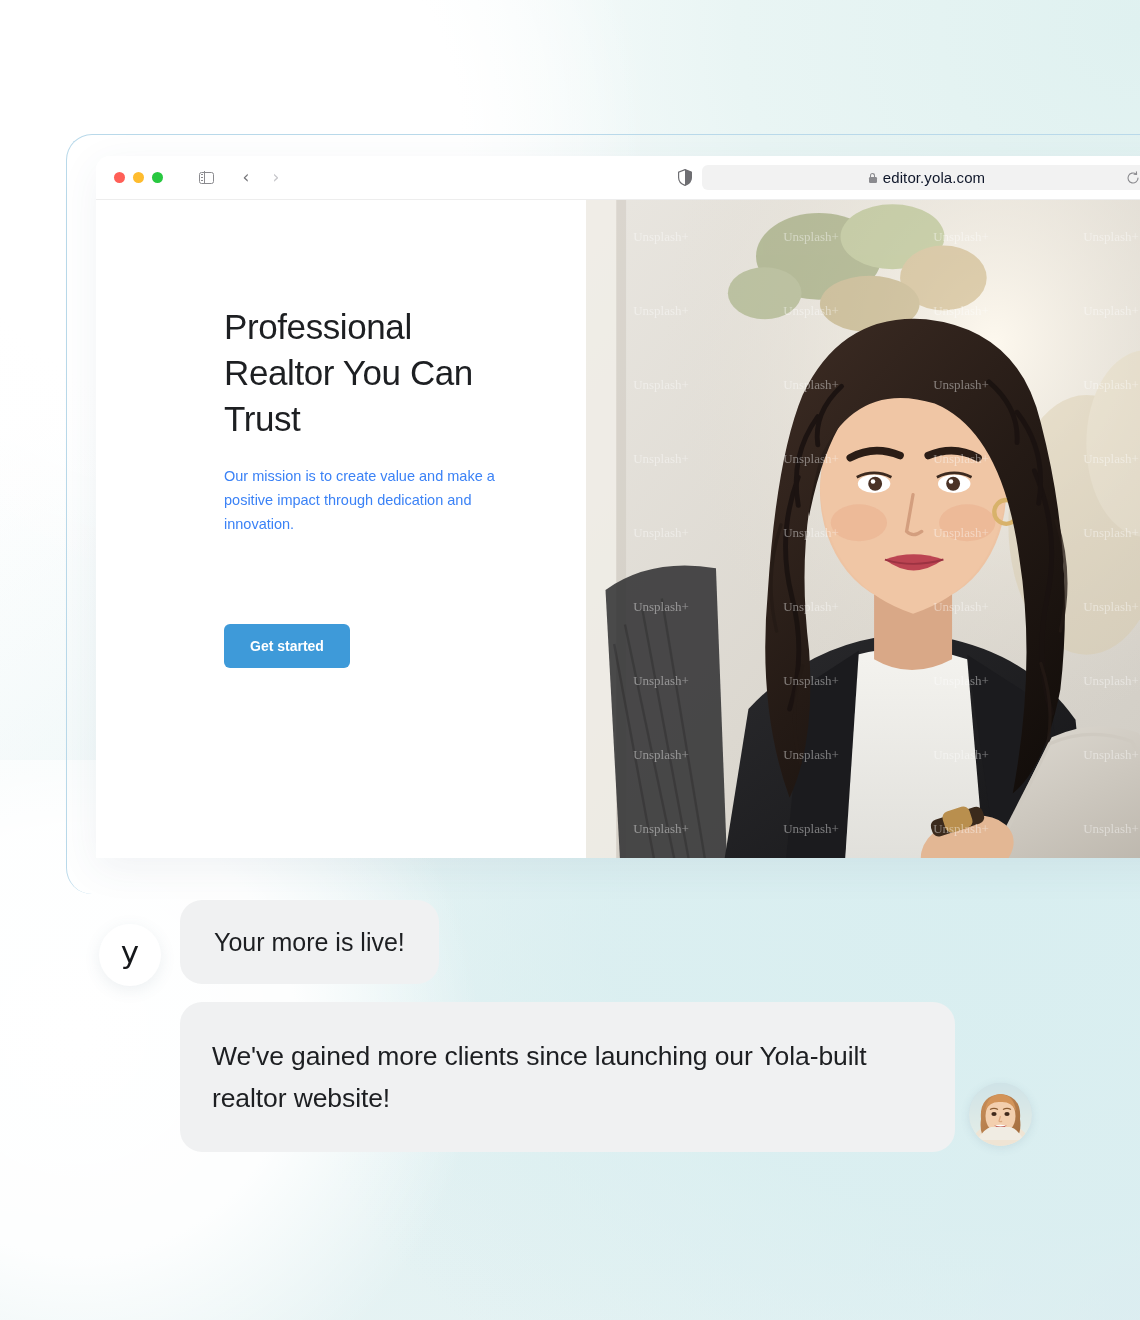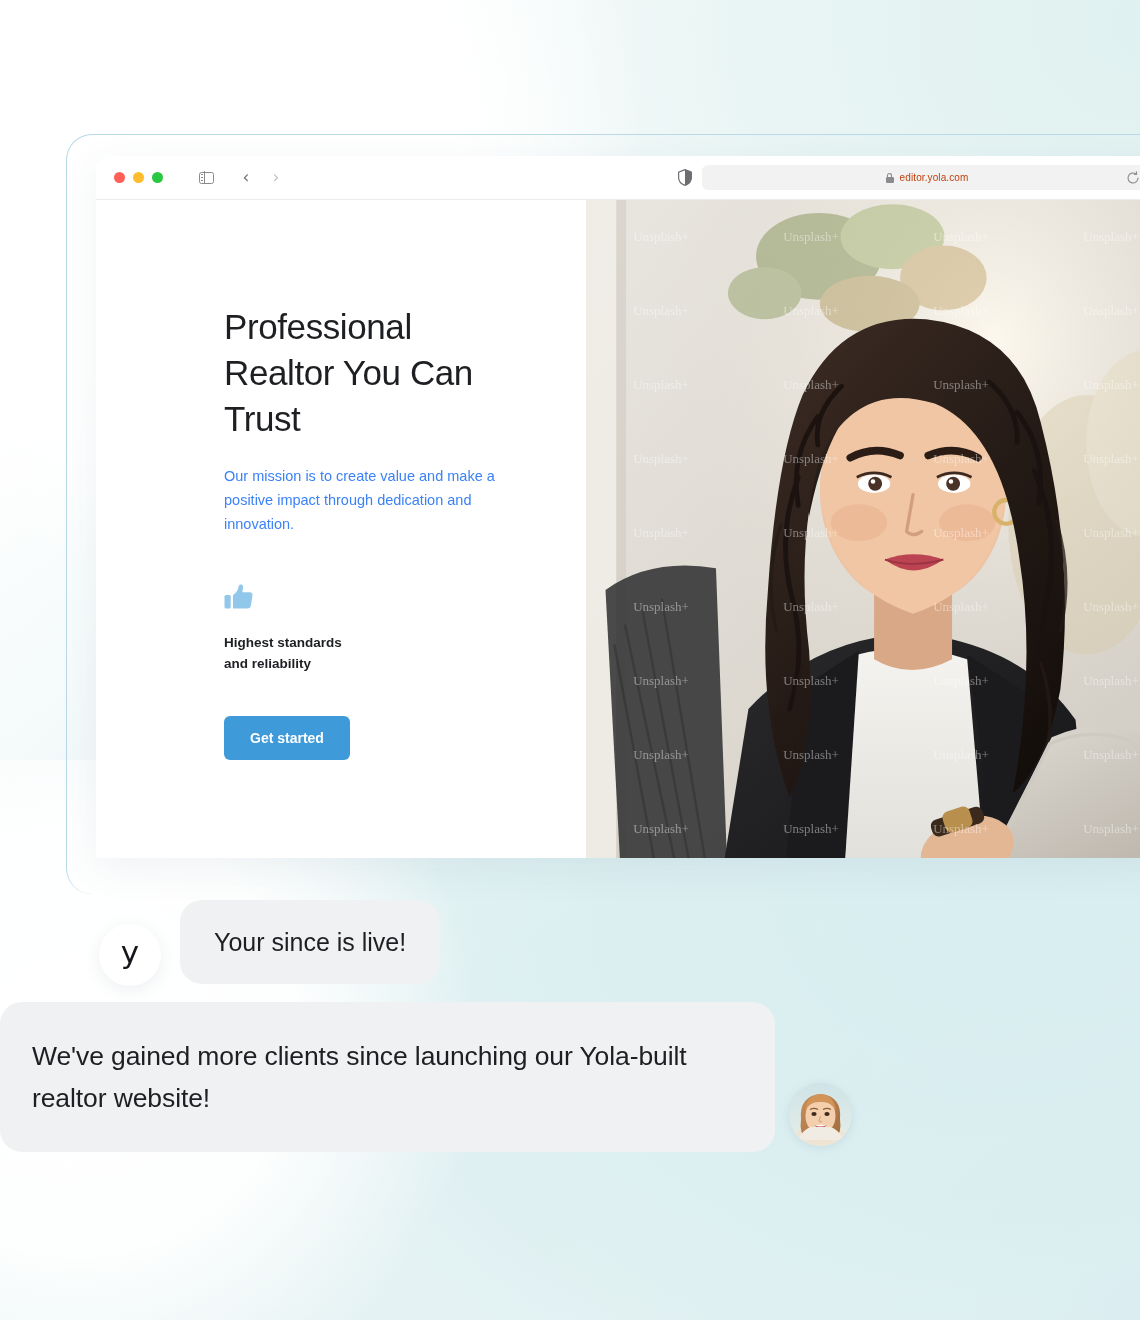--- a/index.html
+++ b/index.html
@@ -144,21 +144,21 @@
     width: 8px; height: 6px;
     background: #8b8b8f; border-radius: 1.2px;
   }
   .lock-shackle {
     position: absolute; top: 0; left: 1.7px;
     width: 4.6px; height: 5px;
     border: 1.3px solid #8b8b8f;
     border-bottom: none;
     border-radius: 3px 3px 0 0;
   }
-  .url-text { font-size: 10px; color: #c2410c; letter-spacing: .1px; }
+  .url-text { font-size: 15px; color: #0f172a; letter-spacing: .1px; }
   .reload {
     position: absolute;
     right: 12px; top: 50%;
     transform: translateY(-50%);
     width: 14px; height: 14px;
   }
 
   
   .page-body { display: flex; height: 658px; }
   .hero-left {
@@ -261,20 +261,21 @@
     color: #1d1f22;
   }
   .bubble-1 {
     margin-left: 19px;
     padding: 26px 34px;
     font-size: 25px;
     line-height: 32px;
     margin-bottom: 2px;
   }
   .bubble-2 {
+    margin-left: 180px;
     margin-top: 16px;
     width: 775px;
     padding: 33px 33px 33px 32px;
     font-size: 26.5px;
     line-height: 42px;
     letter-spacing: -0.1px;
   }
 
   .row2 { display: flex; align-items: flex-end; }
   .avatar-photo {
@@ -347,32 +348,20 @@
   </div>
 
   <div class="page-body">
 
     <div class="hero-left">
       <h1 class="hero-title">Professional Realtor You Can Trust</h1>
       <p class="hero-sub">Our mission is to create value and make a positive impact through dedication and innovation.</p>
 
       <div class="features">
 
-        <div class="feature">
-          <div class="feature-icon">
-            <svg viewBox="0 0 30 30" width="30" height="30">
-              <rect x="0.5" y="13" width="6.2" height="13.6" rx="1.6" fill="#92c7ec"></rect>
-              <path d="M9 26.6 V13.1 C11.5 11.9 13.3 9.4 14.1 6.6 L14.8 4.1
-                       C15.1 3.0 16.1 2.3 17.2 2.5 C18.5 2.7 19.3 3.9 19.1 5.2
-                       L18.3 10.2 H26.0 C27.6 10.2 28.8 11.6 28.5 13.1
-                       L26.9 23.6 C26.7 25.3 25.2 26.6 23.5 26.6 Z" fill="#92c7ec"></path>
-            </svg>
-          </div>
-          <div class="feature-label">Highest standards and reliability</div>
-        </div>
 
 
       </div>
 
       <button class="cta">Get started</button>
     </div>
 
     <div class="hero-photo">
       <svg class="photo-art" viewBox="0 0 554 658" preserveAspectRatio="xMidYMid slice">
         <defs>
@@ -539,21 +528,21 @@
 
   </div>
 </div>
 
 <div class="chat">
 
   <div class="msg-row">
     <div class="avatar-logo">
       <span>y</span>
     </div>
-    <div class="bubble bubble-1">Your since is live!</div>
+    <div class="bubble bubble-1">Your more is live!</div>
   </div>
 
   <div class="row2">
     <div class="bubble bubble-2">We've gained more clients since launching our Yola-built realtor website!</div>
     <div class="avatar-photo">
       <svg viewBox="0 0 63 63" width="63" height="63">
         <defs>
           <linearGradient id="avbg" x1="0" y1="0" x2="0" y2="1">
             <stop offset="0" stop-color="#cfe3e7"></stop>
             <stop offset="1" stop-color="#e6eee7"></stop>

